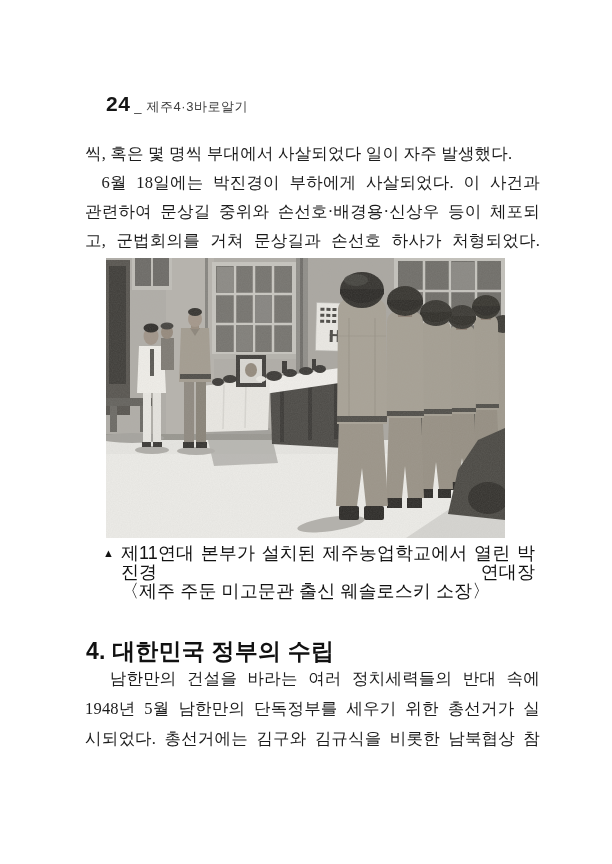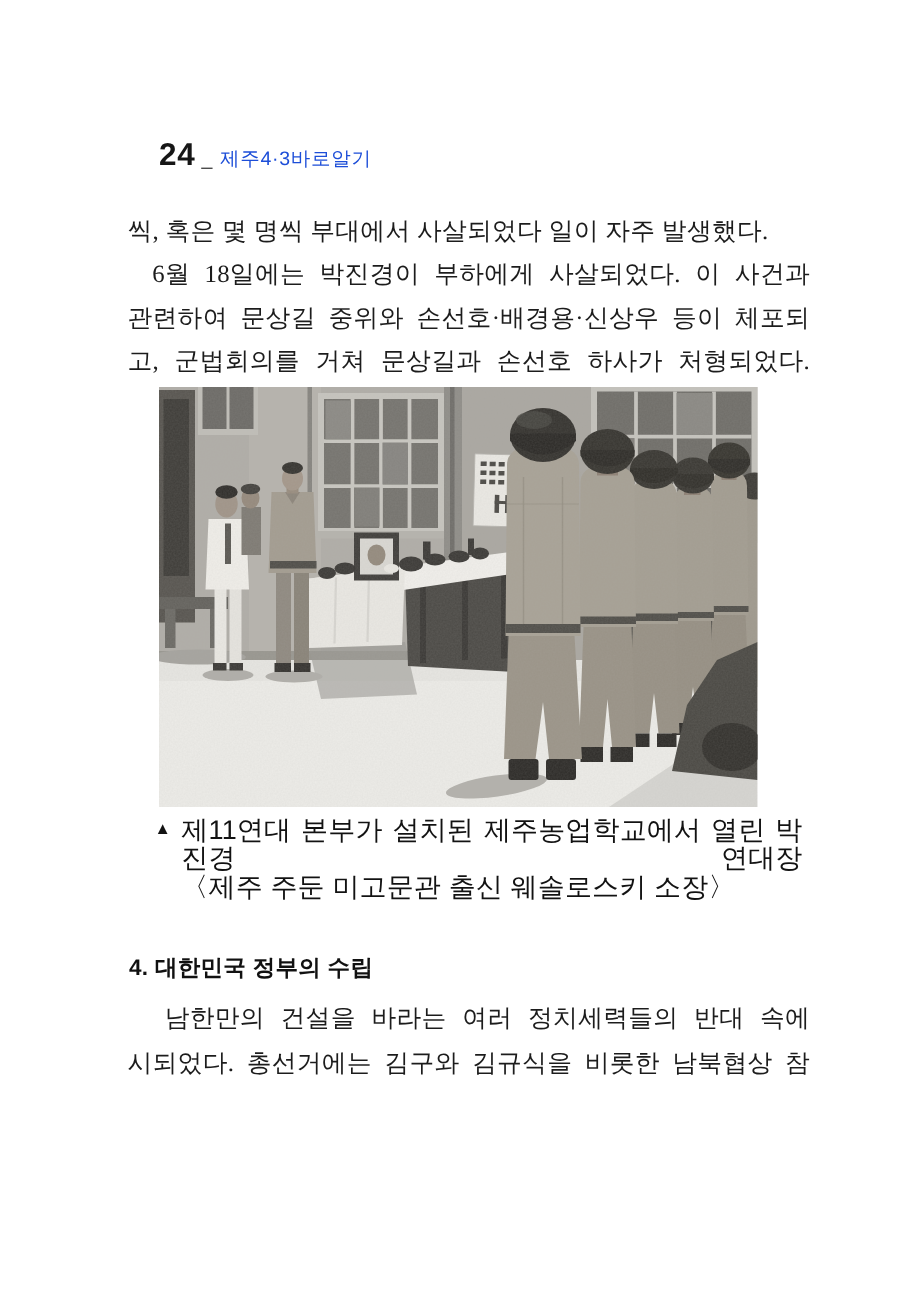--- a/index.html
+++ b/index.html
@@ -17,21 +17,21 @@
   }
   
   .runhead{
     position:absolute;left:106px;top:92px;
     display:flex;align-items:baseline;
     font-family:"Liberation Sans","DejaVu Sans",sans-serif;
     color:#161616;
   }
   .runhead .pagenum{font-size:21px;font-weight:bold;letter-spacing:0.5px;}
   .runhead .sep{font-size:13px;margin:0 5px 0 4px;color:#333;}
-  .runhead .booktitle{font-size:13px;letter-spacing:0.5px;color:#1d4ed8;}
+  .runhead .booktitle{font-size:13px;letter-spacing:0.5px;color:#404040;}
 
   
   .para{position:absolute;left:85px;width:455px;}
   .para1{top:139px;}
   .para2{top:664px;}
   .bline{
     font-size:16.5px;
     line-height:29px;
     letter-spacing:0.2px;
     white-space:normal;
@@ -54,21 +54,21 @@
     color:#121212;
   }
   .cap-marker{font-size:11px;line-height:19px;margin-right:7px;flex:0 0 auto;}
   .cap-lines{flex:1 1 auto;width:412px;}
   .capline{font-size:18px;line-height:19px;letter-spacing:0.1px;}
 
   
   .sec-heading{
     position:absolute;left:86px;top:636px;margin:0;
     font-family:"Liberation Sans","DejaVu Sans",sans-serif;
-    font-size:15px;font-weight:bold;color:#111;
+    font-size:23px;font-weight:bold;color:#111;
     letter-spacing:0.2px;
   }
 </style>
 </head>
 <body>
 
 <div class="page">
 
   <div class="runhead">
     <span class="pagenum">24</span>
@@ -321,16 +321,17 @@
     <div class="cap-lines">
       <div class="capline just">제11연대 본부가 설치된 제주농업학교에서 열린 박진경 연대장</div>
       <div class="capline">〈제주 주둔 미고문관 출신 웨솔로스키 소장〉</div>
     </div>
   </div>
 
   <h2 class="sec-heading">4. 대한민국 정부의 수립</h2>
 
   <div class="para para2">
     <div class="bline just indent15">남한만의 건설을 바라는 여러 정치세력들의 반대 속에</div>
+    <div class="bline just">1948년 5월 남한만의 단독정부를 세우기 위한 총선거가 실</div>
     <div class="bline just">시되었다. 총선거에는 김구와 김규식을 비롯한 남북협상 참</div>
   </div>
 
 </div>
 
 </body></html>

